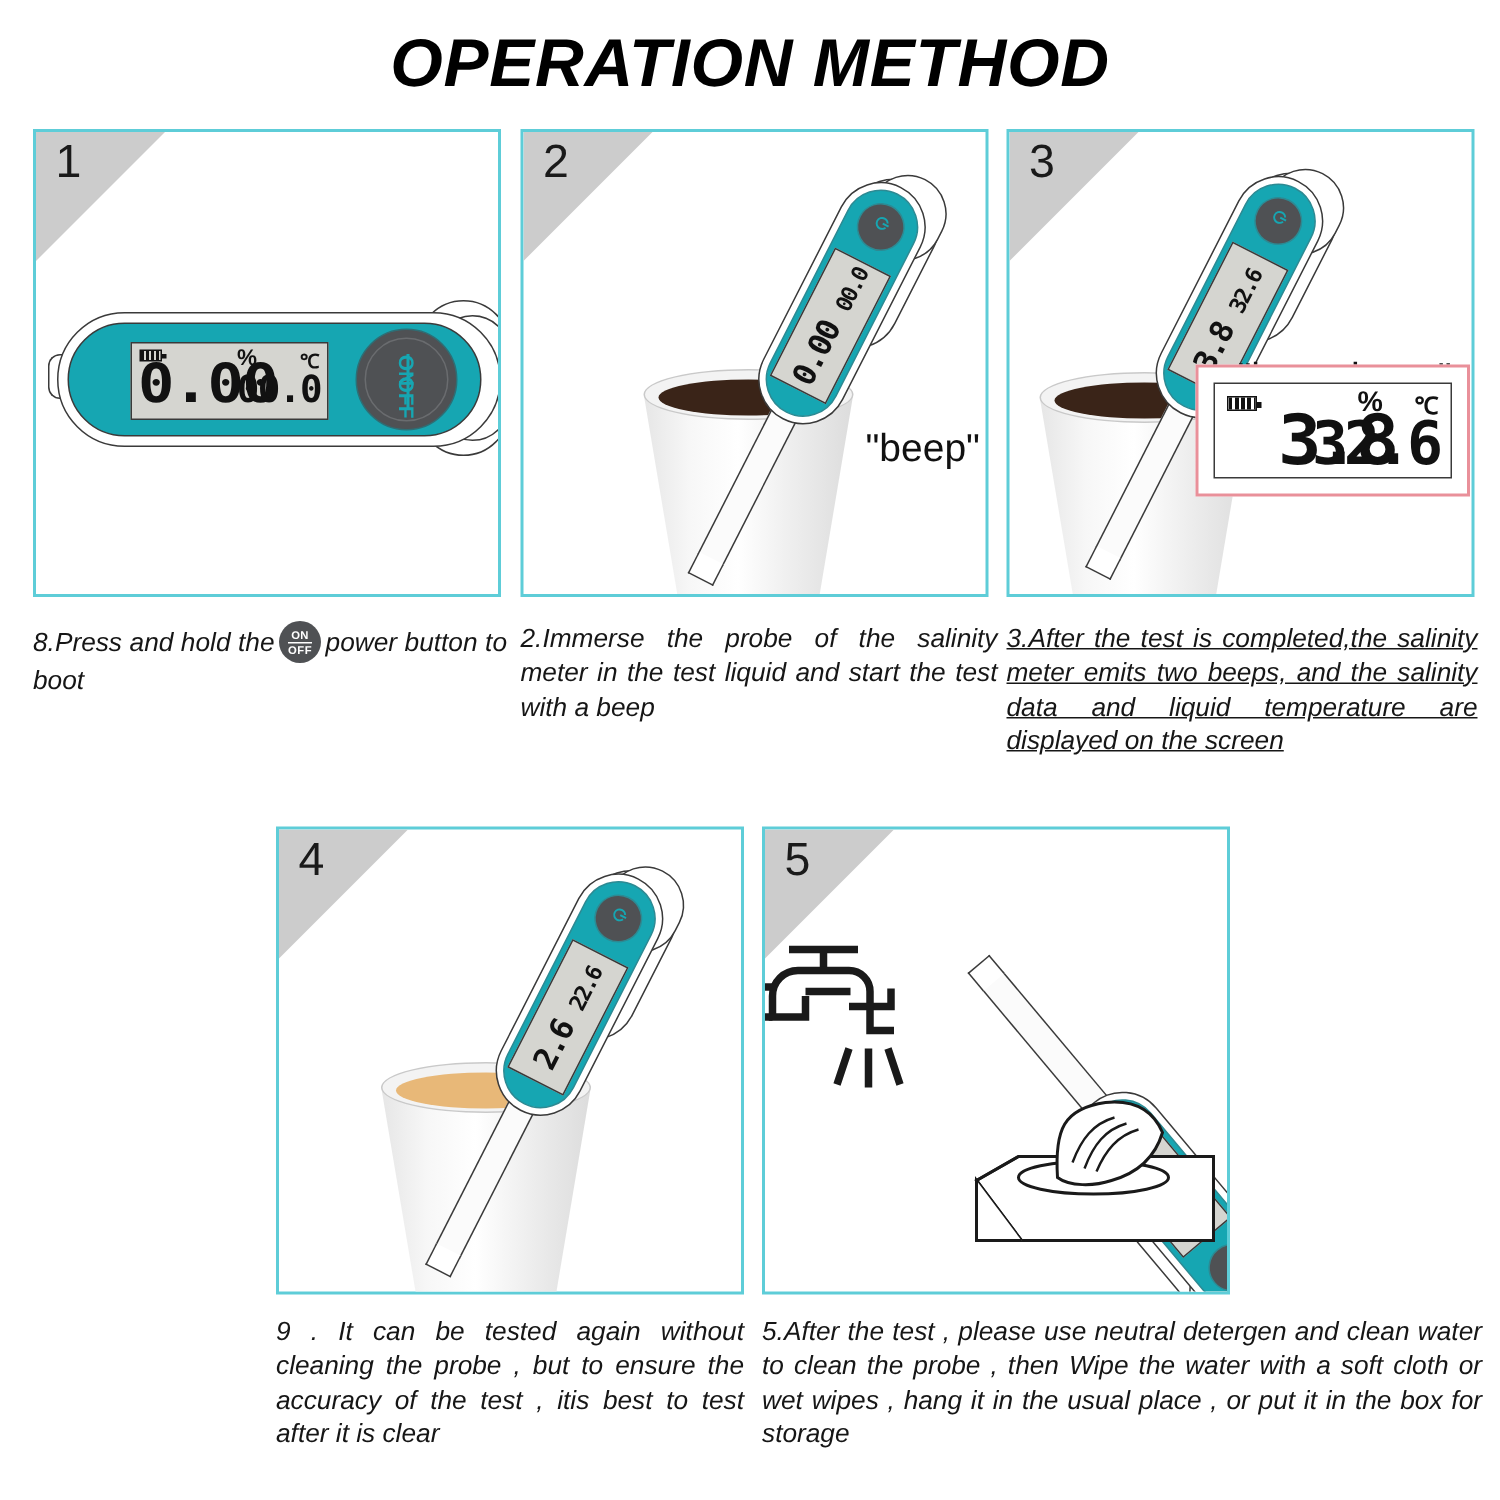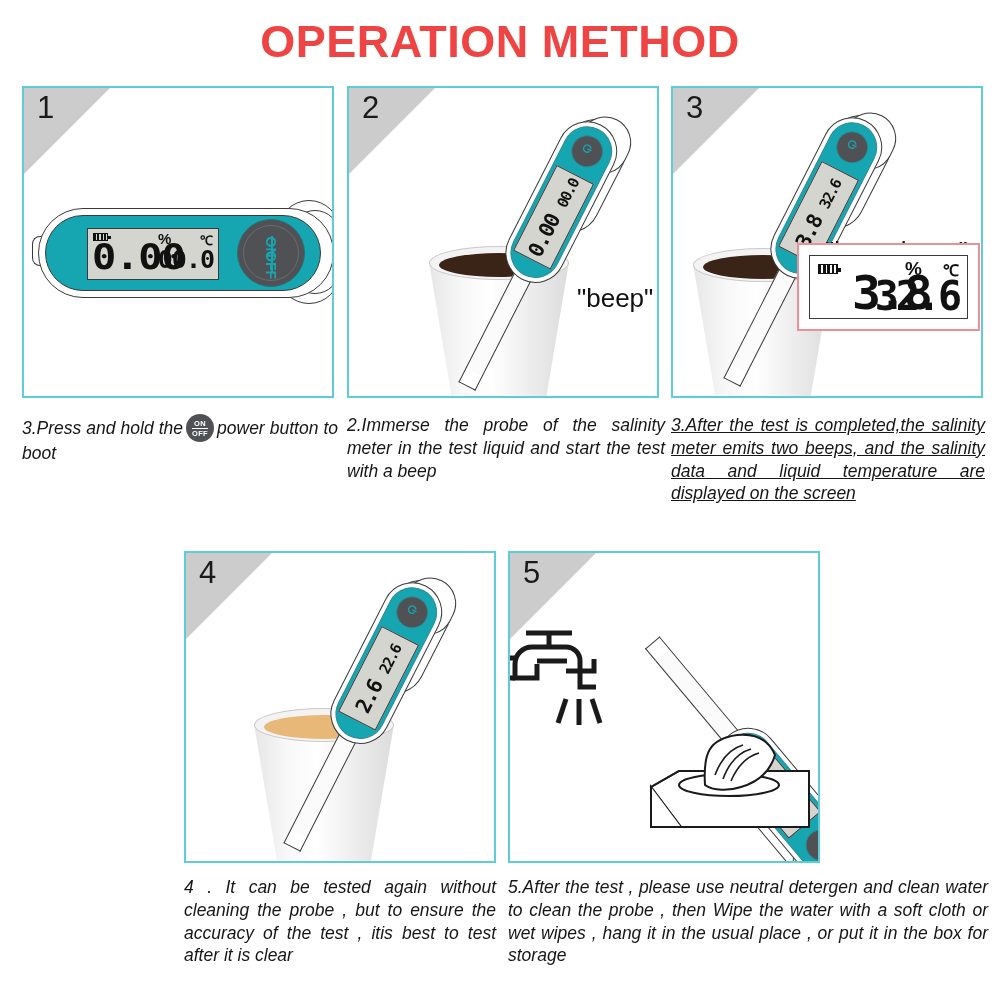--- a/index.html
+++ b/index.html
@@ -17,22 +17,23 @@
 
   
   .title {
     position: absolute;
     top: 16px;
     left: 0;
     width: 1000px;
     text-align: center;
     font-size: 45px;
     font-weight: bold;
+    font-style: italic;
     letter-spacing: 0.5px;
-    color: #ef4444;
+    color: #000000;
   }
 
   
   .panel {
     position: absolute;
     box-sizing: border-box;
     border: 2px solid #5ecdd8;
     background: #ffffff;
     overflow: hidden;
   }
@@ -613,26 +614,26 @@
     </g>
     <g fill="none" stroke="#1a1a1a" stroke-width="1.6">
       <path d="M70 44 C76 28 84 18 98 14"></path>
       <path d="M78 48 C84 32 92 22 106 18"></path>
       <path d="M86 50 C92 36 100 26 114 22"></path>
     </g>
   </svg>
 </div>
 
 <div class="caption" style="left:22px; top:414px; width:316px;">
-  <span>3.Press and hold the</span><span class="onoff-inline">
+  <span>8.Press and hold the</span><span class="onoff-inline">
     <span class="on">ON</span>
     <span class="bar"></span>
     <span class="off">OFF</span>
   </span><span>power button to boot</span>
 </div>
 
 <div class="caption" style="left:347px; top:414px; width:318px;font-style:italic;">2.Immerse the probe of the salinity meter in the test liquid and start the test with a beep</div>
 
 <div class="caption" style="left:671px; top:414px; width:314px;text-decoration:underline;">3.After the test is completed,the salinity  meter  emits two beeps, and the salinity data  and  liquid temperature  are  displayed  on the screen</div>
 
-<div class="caption" style="left:184px; top:876px; width:312px;">4 . It can be tested  again without cleaning the probe , but to ensure the accuracy of the test , itis best to test after it is clear</div>
+<div class="caption" style="left:184px; top:876px; width:312px;">9 . It can be tested  again without cleaning the probe , but to ensure the accuracy of the test , itis best to test after it is clear</div>
 
 <div class="caption" style="left:508px; top:876px; width:480px;">5.After the test , please use neutral detergen and clean  water  to  clean  the  probe , then Wipe the water with a soft cloth or wet wipes , hang it in the usual place , or put it in the box for storage</div>
 
 </body></html>

